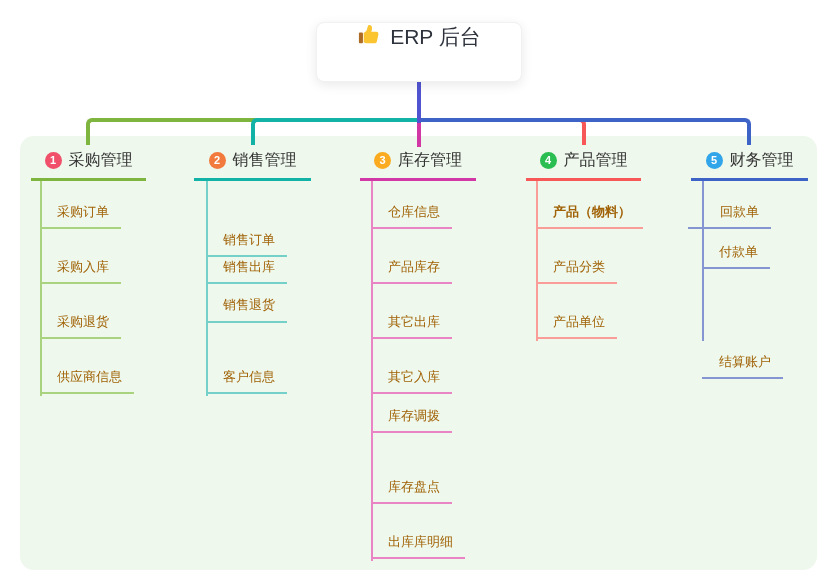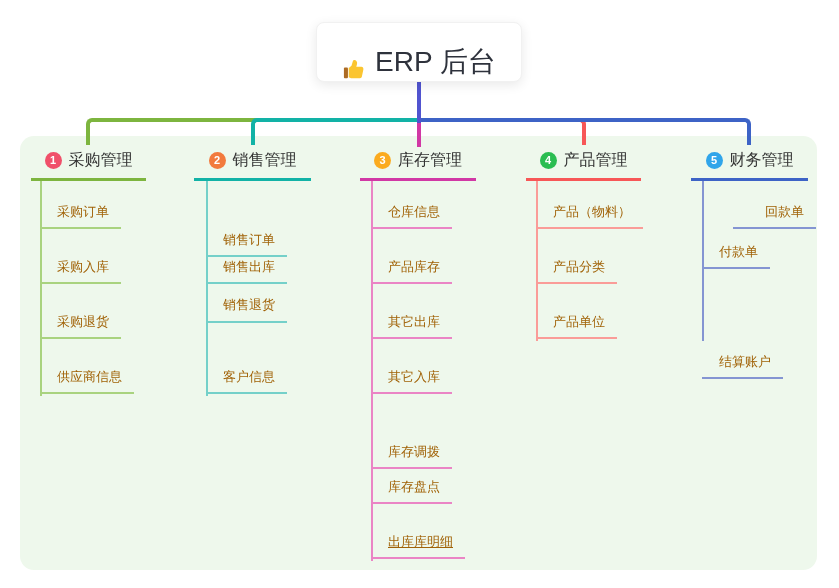--- a/index.html
+++ b/index.html
@@ -8,22 +8,22 @@
     font-family:"Liberation Sans","DejaVu Sans",sans-serif;
     -webkit-font-smoothing:antialiased;
   }
   .abs{position:absolute;}
 
   
   .root-card{
     left:316px;top:22px;width:206px;height:60px;
     background:#ffffff;border:1px solid #f1f1f1;border-radius:8px;
     box-shadow:0 3px 12px rgba(0,0,0,0.09);
-    display:flex;align-items:flex-end;justify-content:center;gap:10px;
-    font-size:28px;font-weight:500;color:#2e323c;
+    display:flex;align-items:flex-start;justify-content:center;gap:10px;
+    font-size:21px;font-weight:500;color:#2e323c;
     box-sizing:border-box;z-index:5;
   }
 
   
   .panel{
     left:20px;top:136px;width:797px;height:434px;
     background:#eef8ec;border-radius:14px;z-index:0;
   }
 
   
@@ -137,51 +137,51 @@
   </div>
 <div class="abs child t3" style="left:371px;top:255px;">
     <span>产品库存</span>
   </div>
 <div class="abs child t3" style="left:371px;top:310px;">
     <span>其它出库</span>
   </div>
 <div class="abs child t3" style="left:371px;top:365px;">
     <span>其它入库</span>
   </div>
-<div class="abs child t3" style="left:371px;top:440px;">
+<div class="abs child t3" style="left:371px;top:404px;">
     <span>库存调拨</span>
   </div>
 <div class="abs child t3" style="left:371px;top:475px;">
     <span>库存盘点</span>
   </div>
-<div class="abs child t3" style="left:371px;top:530px;text-decoration:underline;">
+<div class="abs child t3" style="left:371px;top:530px;">
     <span>出库库明细</span>
   </div>
 
 <div class="abs branch-title c4" style="left:526px;width:115px;">
   <span class="badge bg4">4</span>
   <span>产品管理</span>
 </div>
 <div class="abs vline v4" style="left:536px;top:180px;height:161px;"></div>
-<div class="abs child t4" style="left:536px;top:200px;">
+<div class="abs child t4" style="left:536px;top:200px;font-weight:bold;">
     <span>产品（物料）</span>
   </div>
 <div class="abs child t4" style="left:536px;top:255px;">
     <span>产品分类</span>
   </div>
 <div class="abs child t4" style="left:536px;top:310px;">
     <span>产品单位</span>
   </div>
 
 <div class="abs branch-title c5" style="left:691px;width:117px;">
   <span class="badge bg5">5</span>
   <span>财务管理</span>
 </div>
 <div class="abs vline v5" style="left:702px;top:180px;height:161px;"></div>
-<div class="abs child t5" style="left:733px;top:200px;padding-left:32px;">
+<div class="abs child t5" style="left:688px;top:200px;padding-left:32px;">
     <span>回款单</span>
   </div>
 <div class="abs child t5" style="left:702px;top:240px;">
     <span>付款单</span>
   </div>
 <div class="abs child t5" style="left:702px;top:310px;margin-top:40px;">
     <span>结算账户</span>
   </div>
 
 </body></html>

